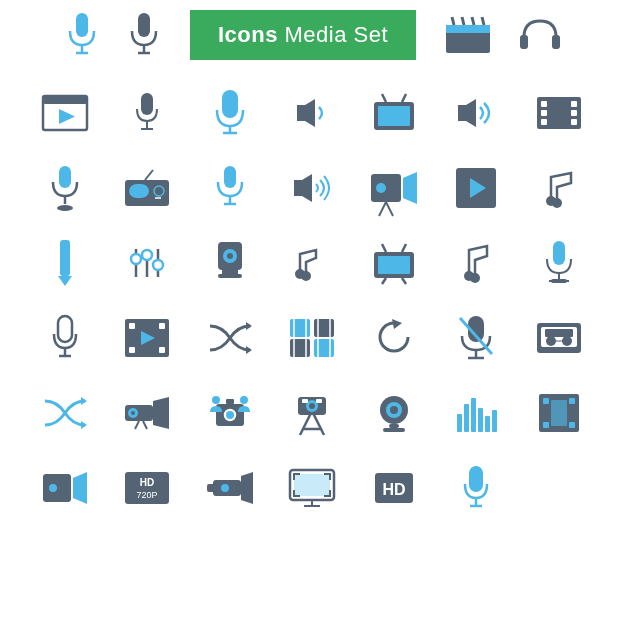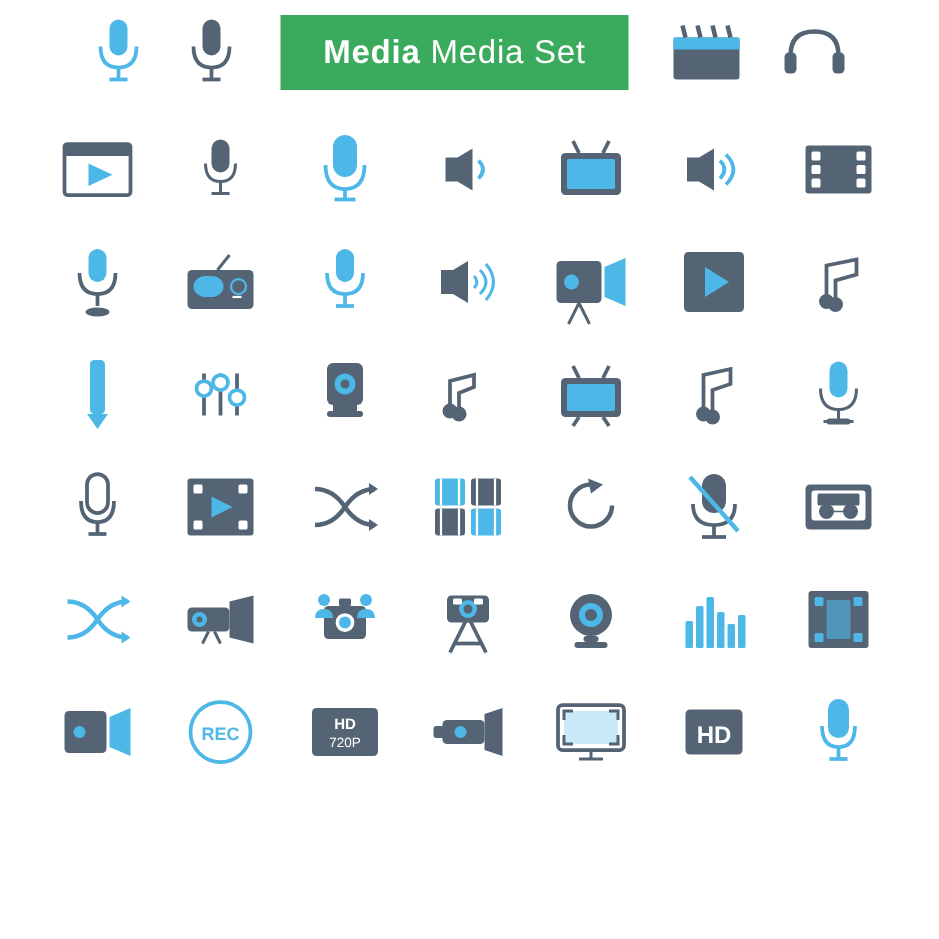--- a/index.html
+++ b/index.html
@@ -78,21 +78,21 @@
 
     <svg width="32" height="44" viewBox="0 0 32 44">
       <rect x="10" y="0" width="12" height="24" rx="6" fill="#546474"></rect>
       <path d="M4 18 Q4 32 16 32 Q28 32 28 18" stroke="#546474" stroke-width="2.5" fill="none"></path>
       <line x1="16" y1="32" x2="16" y2="40" stroke="#546474" stroke-width="2.5"></line>
       <line x1="10" y1="40" x2="22" y2="40" stroke="#546474" stroke-width="2.5"></line>
     </svg>
 
     <div class="title-box">
       <span class="title-text">
-        <strong>Media</strong><span> Media Set</span>
+        <strong>Icons</strong><span> Media Set</span>
       </span>
     </div>
 
     <svg width="44" height="36" viewBox="0 0 44 36">
       <rect x="0" y="8" width="44" height="28" rx="2" fill="#546474"></rect>
       <rect x="0" y="8" width="44" height="8" fill="#4db8e8"></rect>
       <line x1="8" y1="8" x2="6" y2="0" stroke="#546474" stroke-width="3"></line>
       <line x1="18" y1="8" x2="16" y2="0" stroke="#546474" stroke-width="3"></line>
       <line x1="28" y1="8" x2="26" y2="0" stroke="#546474" stroke-width="3"></line>
       <line x1="38" y1="8" x2="36" y2="0" stroke="#546474" stroke-width="3"></line>
@@ -492,27 +492,20 @@
 
     <div class="icon-cell">
 
       <svg width="44" height="36" viewBox="0 0 44 36">
         <rect x="0" y="4" width="28" height="28" rx="3" fill="#546474"></rect>
         <polygon points="30,8 44,2 44,34 30,28" fill="#4db8e8"></polygon>
         <circle cx="10" cy="18" r="4" fill="#4db8e8"></circle>
       </svg>
     </div>
 
-    <div class="icon-cell">
-
-      <svg width="44" height="44" viewBox="0 0 44 44">
-        <circle cx="22" cy="22" r="20" fill="none" stroke="#4db8e8" stroke-width="2.5"></circle>
-        <text x="22" y="27" text-anchor="middle" font-size="12" font-weight="bold" fill="#4db8e8">REC</text>
-      </svg>
-    </div>
 
     <div class="icon-cell">
 
       <svg width="44" height="32" viewBox="0 0 44 32">
         <rect x="0" y="0" width="44" height="32" rx="3" fill="#546474"></rect>
         <text x="22" y="14" text-anchor="middle" font-size="10" font-weight="bold" fill="white">HD</text>
         <text x="22" y="26" text-anchor="middle" font-size="9" fill="white">720P</text>
       </svg>
     </div>
 

